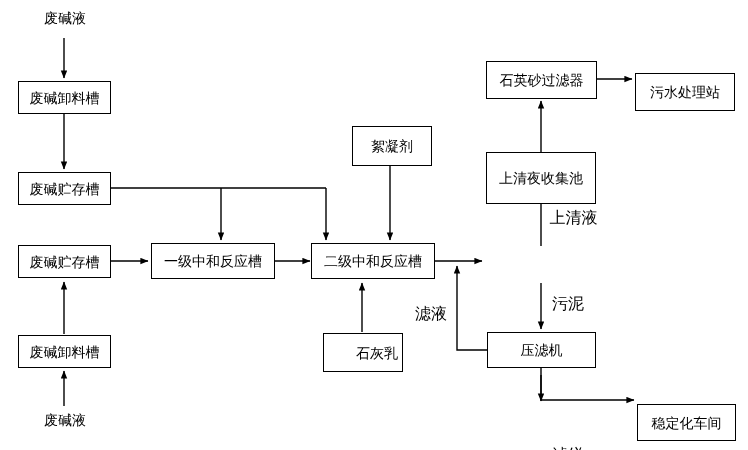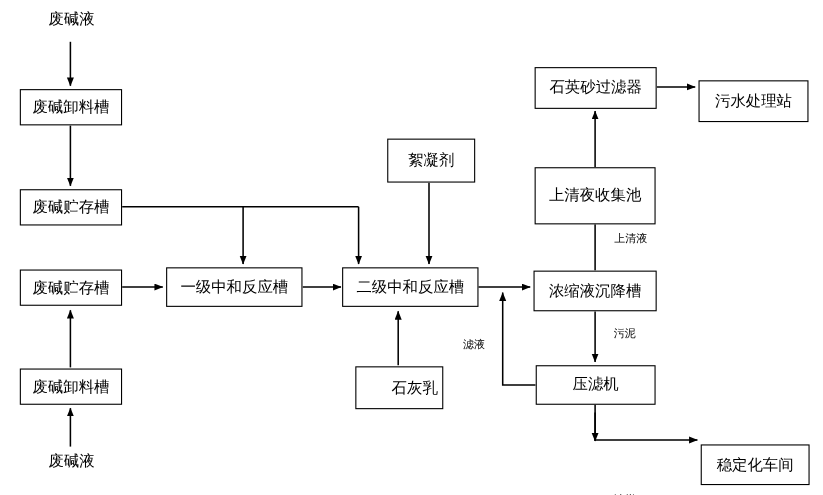--- a/index.html
+++ b/index.html
@@ -47,21 +47,21 @@
     white-space: nowrap;
     display: flex;
     align-items: center;
     justify-content: center;
     z-index: 3;
   }
   .edge-label {
     position: absolute;
     background: #ffffff;
     color: #000000;
-    font-size: 10px;
+    font-size: 16px;
     line-height: 1;
     white-space: nowrap;
     padding: 0 1px;
     display: flex;
     align-items: center;
     justify-content: center;
     z-index: 3;
   }
 </style>
 </head>
@@ -139,23 +139,20 @@
   </div>
 
   <div class="node" style="left:352px; top:126px; width:80px; height:40px;">
     <span>絮凝剂</span>
   </div>
 
   <div class="node" style="left:323px; top:333px; width:80px; height:39px;padding-left:28px;">
     <span>石灰乳</span>
   </div>
 
-  <div class="node" style="left:485px; top:246px; width:112px; height:37px;">
-    <span>浓缩液沉降槽</span>
-  </div>
 
   <div class="node" style="left:486px; top:152px; width:110px; height:52px;">
     <span>上清夜收集池</span>
   </div>
 
   <div class="node" style="left:486px; top:61px; width:111px; height:38px;">
     <span>石英砂过滤器</span>
   </div>
 
   <div class="node" style="left:635px; top:61px; width:100px; height:38px;margin-top:12px;">

